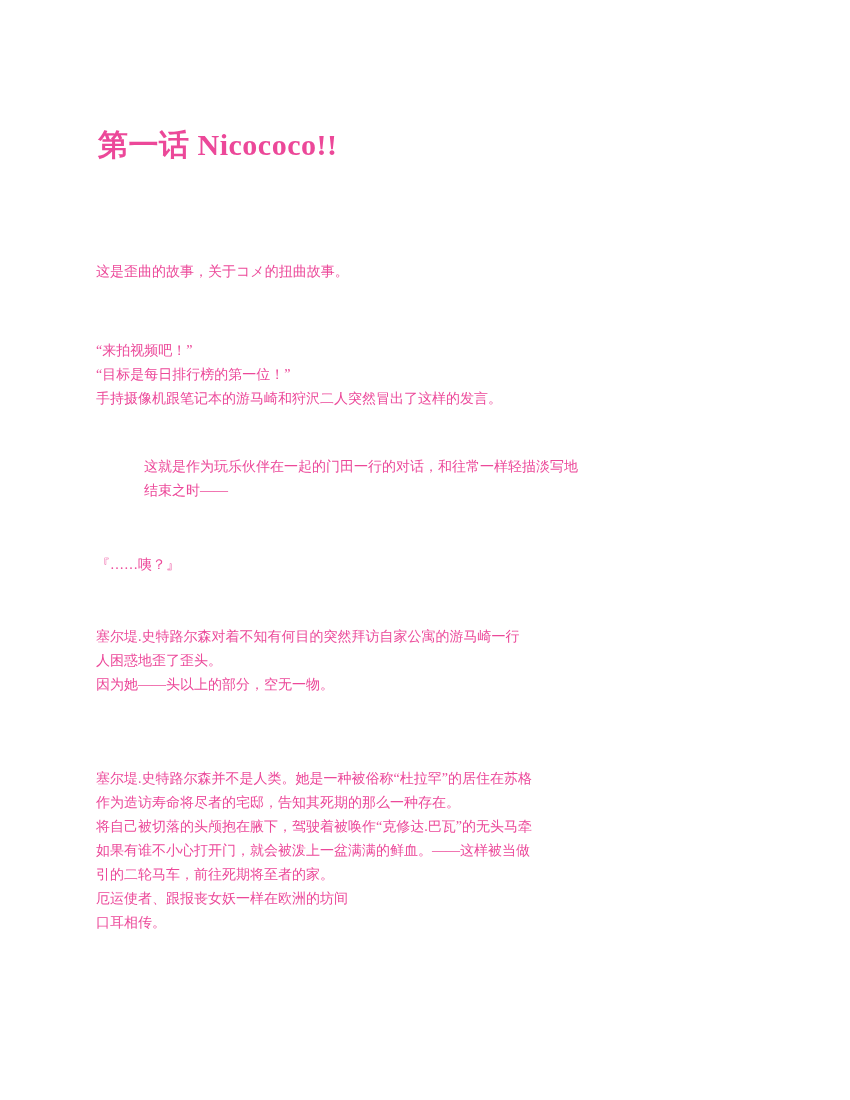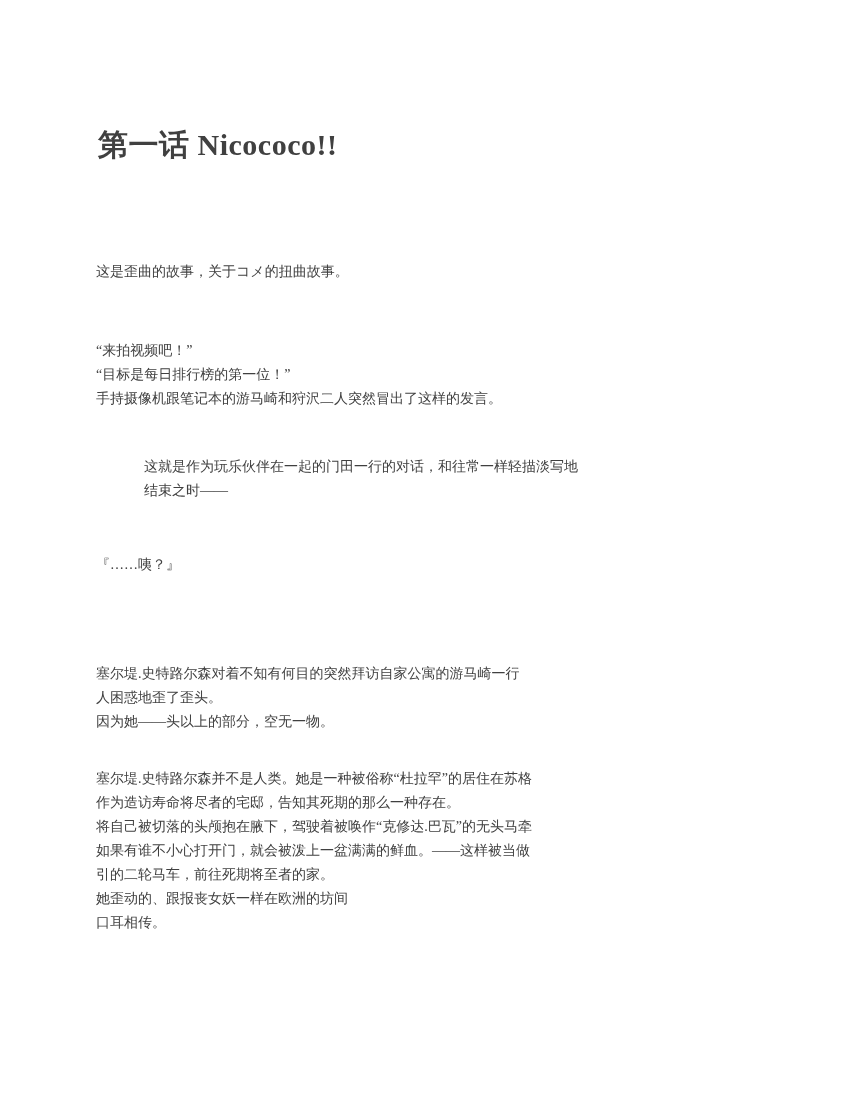--- a/index.html
+++ b/index.html
@@ -5,21 +5,21 @@
   html, body {
     margin: 0;
     padding: 0;
     background: #ffffff;
   }
   .page {
     position: relative;
     width: 850px;
     height: 1100px;
     background: #ffffff;
-    color: #404040;
+    color: #ec4899;
     font-family: "Liberation Serif", "DejaVu Serif", serif;
     overflow: hidden;
   }
   .doc-title {
     position: absolute;
     left: 98px;
     top: 127px;
     margin: 0;
     font-size: 30px;
     line-height: 36px;
@@ -34,21 +34,21 @@
     font-size: 14px;
     line-height: 24px;
   }
   .line {
     white-space: nowrap;
   }
   .para-1 { top: 260px; }
   .para-2 { top: 339px; }
   .para-3 { top: 455px; margin-left: 48px; }
   .para-4 { top: 553px; }
-  .para-5 { top: 662px; }
+  .para-5 { top: 625px; }
   .para-6 { top: 767px; }
 </style>
 </head>
 <body>
 
 <div class="page">
 
   <h1 class="doc-title">第一话 Nicococo!!</h1>
 
   <div class="para para-1">
@@ -75,17 +75,17 @@
     <div class="line">人困惑地歪了歪头。</div>
     <div class="line">因为她——头以上的部分，空无一物。</div>
   </div>
 
   <div class="para para-6">
     <div class="line">塞尔堤.史特路尔森并不是人类。她是一种被俗称“杜拉罕”的居住在苏格</div>
     <div class="line">作为造访寿命将尽者的宅邸，告知其死期的那么一种存在。</div>
     <div class="line">将自己被切落的头颅抱在腋下，驾驶着被唤作“克修达.巴瓦”的无头马牵</div>
     <div class="line">如果有谁不小心打开门，就会被泼上一盆满满的鲜血。——这样被当做</div>
     <div class="line">引的二轮马车，前往死期将至者的家。</div>
-    <div class="line">她歪动的、跟报丧女妖一样在欧洲的坊间</div>
+    <div class="line">厄运使者、跟报丧女妖一样在欧洲的坊间</div>
     <div class="line">口耳相传。</div>
   </div>
 
 </div>
 
 </body></html>

